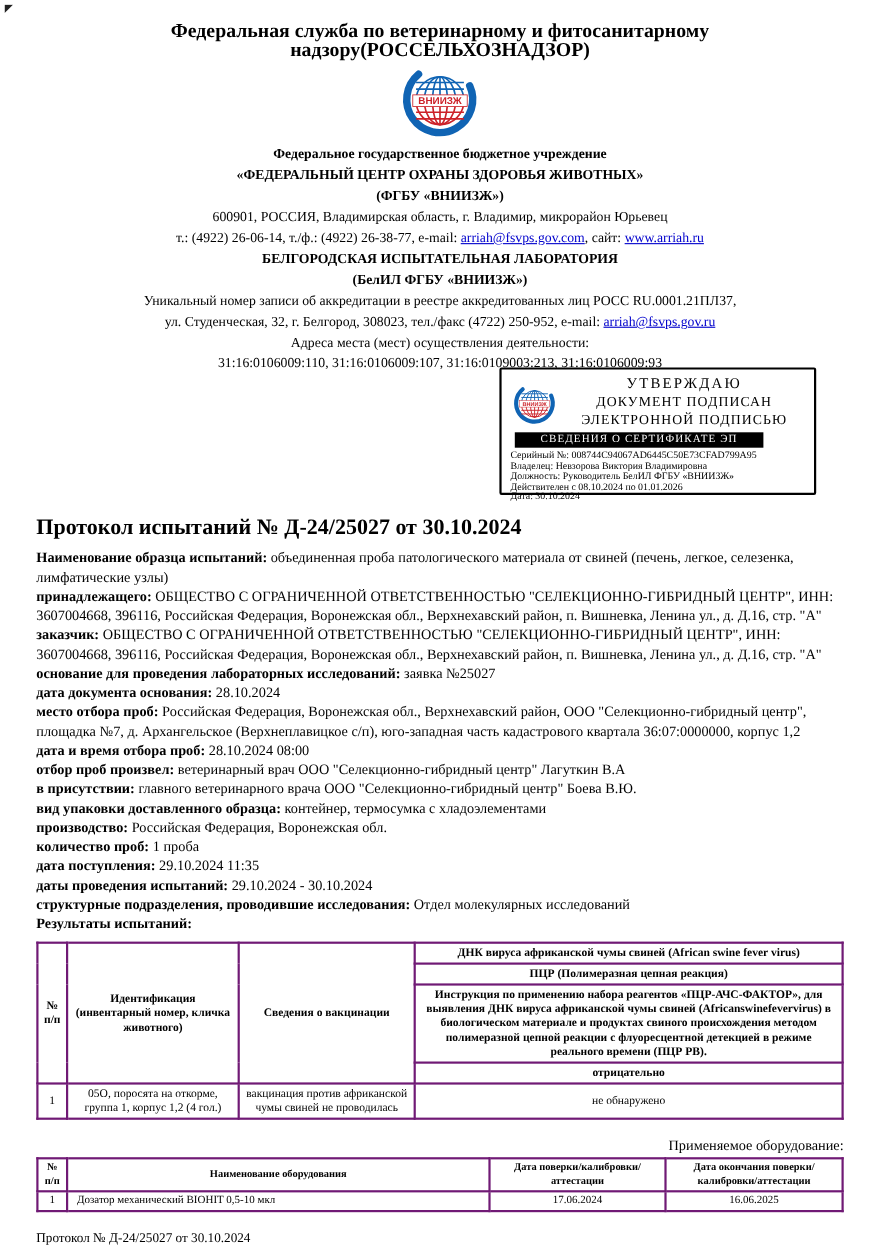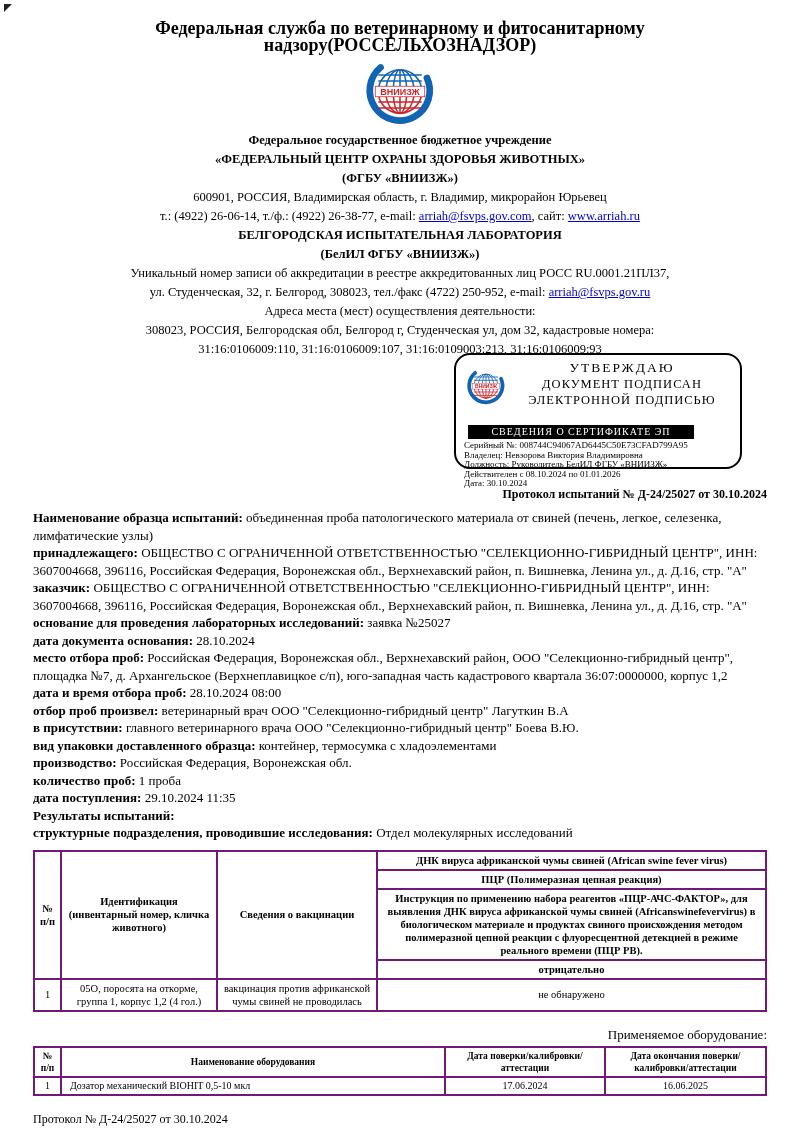--- a/index.html
+++ b/index.html
@@ -13,36 +13,36 @@
   .hl { text-align:center; font-size:12.5px; line-height:19px; }
   .hl.b { font-weight:bold; }
   .agency { font-weight:bold; font-size:18px; text-align:center; line-height:17px; margin-bottom:3px; }
   .logo-main { display:block; margin:2px auto 2px auto; }
   a.doclink { color:#0000CC; text-decoration:underline; cursor:pointer;text-align:right; }
 
   
   .stamp-region { position:relative; height:124px; }
   .stamp {
     position:absolute; left:421px; top:-6px; width:288px; height:116px;
-    border:2.5px solid #000; border-radius:16px; background:#fff; box-sizing:border-box;
+    border:2.5px solid #000; border-radius:2px; background:#fff; box-sizing:border-box;
     padding:4px 6px 2px 6px;
   }
   .stamp-top { position:relative; min-height:52px; }
   .stamp-logo { position:absolute; left:2px; top:8px; }
   .stamp-top-text { margin-left:48px; text-align:center; }
   .stamp-approve { font-size:13.5px; letter-spacing:2px; line-height:17px; }
   .stamp-signed { font-size:12.5px; letter-spacing:1px; line-height:16px; }
   .stamp-bar {
     background:#000; color:#fff; font-size:10px; letter-spacing:1px;
-    text-align:center; line-height:14px; height:14px; margin:14px 40px 2px 6px;
+    text-align:center; line-height:14px; height:14px; margin:1px 40px 2px 6px;
   }
   .stamp-info { font-size:9px; line-height:9.6px; padding-left:2px; }
 
   
-  .doc-title { text-align:right; font-weight:bold; font-size:12px; margin:4px 0 7px 0; }
+  .doc-title { text-align:left; font-weight:bold; font-size:20px; margin:4px 0 7px 0; }
   .fields p { margin:0; font-size:13px; line-height:17.5px; text-align:left; }
 
   
   table { border-collapse:collapse; table-layout:fixed; width:734px; }
   td { border:2px solid #701a75; padding:2px 4px; text-align:center; vertical-align:middle; box-sizing:border-box; }
   .rt { margin-top:8px; }
   .rt td { font-size:10.5px; line-height:13px; }
   .rt .hdr td { font-weight:bold; }
   .rt .datarow td { font-weight:normal; }
   .eq-title { font-size:13px; margin:15px 0 3px 0;text-align:right; }
@@ -105,21 +105,20 @@
   <div class="hl b">Федеральное государственное бюджетное учреждение</div>
   <div class="hl b">«ФЕДЕРАЛЬНЫЙ ЦЕНТР ОХРАНЫ ЗДОРОВЬЯ ЖИВОТНЫХ»</div>
   <div class="hl b">(ФГБУ «ВНИИЗЖ»)</div>
   <div class="hl">600901, РОССИЯ, Владимирская область, г. Владимир, микрорайон Юрьевец</div>
   <div class="hl"><span>т.: (4922) 26-06-14, т./ф.: (4922) 26-38-77, e-mail: </span><a class="doclink">arriah@fsvps.gov.com</a><span>, сайт: </span><a class="doclink">www.arriah.ru</a></div>
   <div class="hl b">БЕЛГОРОДСКАЯ ИСПЫТАТЕЛЬНАЯ ЛАБОРАТОРИЯ</div>
   <div class="hl b">(БелИЛ ФГБУ «ВНИИЗЖ»)</div>
   <div class="hl">Уникальный номер записи об аккредитации в реестре аккредитованных лиц РОСС RU.0001.21ПЛ37,</div>
   <div class="hl"><span>ул. Студенческая, 32, г. Белгород, 308023, тел./факс (4722) 250-952, e-mail: </span><a class="doclink">arriah@fsvps.gov.ru</a></div>
   <div class="hl">Адреса места (мест) осуществления деятельности:</div>
-  <div class="hl">308023, РОССИЯ, Белгородская обл, Белгород г, Студенческая ул, дом 32, кадастровые номера:</div>
   <div class="hl">31:16:0106009:110, 31:16:0106009:107, 31:16:0109003:213, 31:16:0106009:93</div>
 
   <div class="stamp-region">
     <div class="stamp">
       <div class="stamp-top">
         <svg class="stamp-logo" width="44" height="40">
           <use href="#globe-logo" width="44" height="40"></use>
         </svg>
         <div class="stamp-top-text">
           <div class="stamp-approve">УТВЕРЖДАЮ</div>
@@ -145,22 +144,23 @@
     <p><b>основание для проведения лабораторных исследований:</b><span> заявка №25027</span></p>
     <p><b>дата документа основания:</b><span> 28.10.2024</span></p>
     <p><b>место отбора проб:</b><span> Российская Федерация, Воронежская обл., Верхнехавский район, ООО "Селекционно-гибридный центр", площадка №7, д. Архангельское (Верхнеплавицкое с/п), юго-западная часть кадастрового квартала 36:07:0000000, корпус 1,2</span></p>
     <p><b>дата и время отбора проб:</b><span> 28.10.2024 08:00</span></p>
     <p><b>отбор проб произвел:</b><span> ветеринарный врач ООО "Селекционно-гибридный центр" Лагуткин В.А</span></p>
     <p><b>в присутствии:</b><span> главного ветеринарного врача ООО "Селекционно-гибридный центр" Боева В.Ю.</span></p>
     <p><b>вид упаковки доставленного образца:</b><span> контейнер, термосумка с хладоэлементами</span></p>
     <p><b>производство:</b><span> Российская Федерация, Воронежская обл.</span></p>
     <p><b>количество проб:</b><span> 1 проба</span></p>
     <p><b>дата поступления:</b><span> 29.10.2024 11:35</span></p>
+    <p><b>даты проведения испытаний:</b><span> 29.10.2024 - 30.10.2024</span></p>
+    <p><b>структурные подразделения, проводившие исследования:</b><span> Отдел молекулярных исследований</span></p>
     <p><b>Результаты испытаний:</b><span></span></p>
-    <p><b>структурные подразделения, проводившие исследования:</b><span> Отдел молекулярных исследований</span></p>
   </div>
 
   <table class="rt">
     <colgroup>
         <col style="width:27px">
         <col style="width:156px">
         <col style="width:160px">
         <col>
       </colgroup>
     <tbody>

